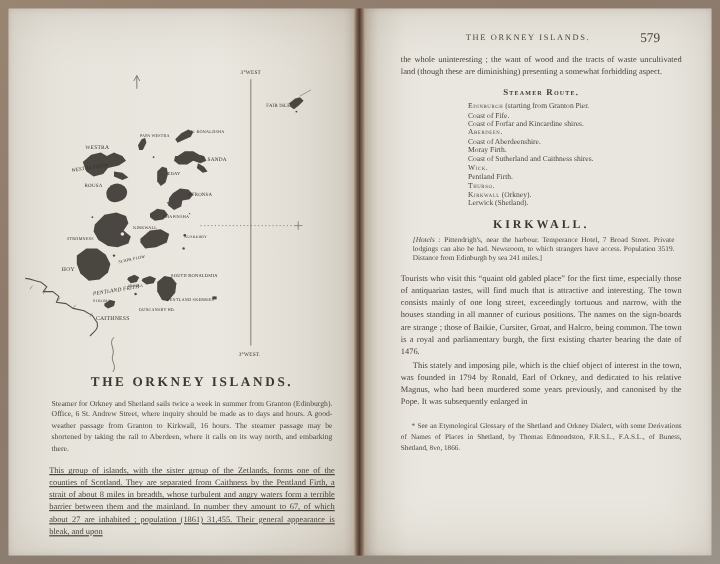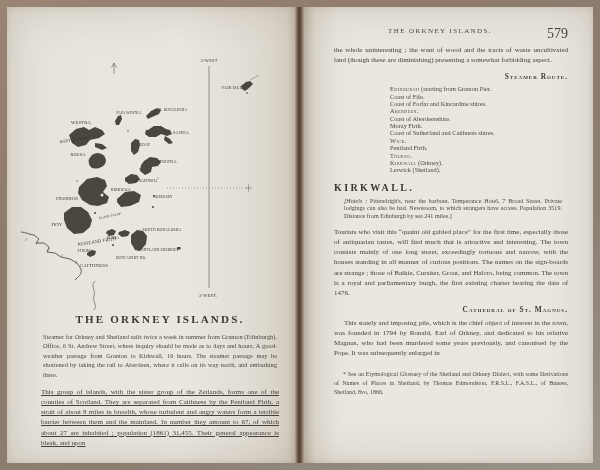--- a/index.html
+++ b/index.html
@@ -35,32 +35,32 @@
     margin:0 2px 8px 2px;
   }
   .left-para{font-size:7px;line-height:1.45;text-align:justify;margin:0;text-decoration:underline;}
   
   #right-text{position:absolute;left:30px;right:25px;top:20px;}
   .running-header{position:relative;height:12px;margin-bottom:6px;}
   .running-title{
     display:block;text-align:center;font-size:7px;letter-spacing:1.4px;
     color:#4a453d;padding-right:22px;
   }
-  .page-number{position:absolute;right:0;top:-1px;font-size:14px;color:#453f38;}
+  .page-number{position:absolute;right:18px;top:-1px;font-size:11px;color:#453f38;}
   .para{font-size:7px;line-height:1.45;text-align:justify;margin:0 0 2px 0;}
   .indent{text-indent:10px;}
   .sub-heading{
-    text-align:right;font-variant:small-caps;font-size:7.4px;letter-spacing:1px;
+    text-align:center;font-variant:small-caps;font-size:7.4px;letter-spacing:1px;
     color:#403b34;margin:7px 0 4px 0;font-weight:600;
   }
   .route-list{margin:0 0 2px 56px;font-size:6.3px;line-height:1.17;color:#4c473f;}
   .route-item{white-space:nowrap;}
   .sc{font-variant:small-caps;letter-spacing:0.5px;}
   .big-heading{
-    text-align:left;font-size:10px;font-weight:600;letter-spacing:2.4px;
+    text-align:center;font-size:10px;font-weight:600;letter-spacing:2.4px;
     color:#3b3731;margin:8px 0 5px 0;
   }
   .hotels-note{
     font-size:6.1px;line-height:1.28;text-align:justify;color:#4c473f;
     margin:0 6px 6px 10px;
   }
   .footnote{
     font-size:6px;line-height:1.5;text-align:justify;color:#4c473f;
     margin-top:11px;text-indent:9px;
   }
@@ -184,20 +184,19 @@
           <div class="route-item"><span class="sc">Kirkwall</span> (Orkney).</div>
           <div class="route-item">Lerwick (Shetland).</div>
         </div>
 
       <div class="big-heading">KIRKWALL.</div>
 
       <p class="hotels-note"><em>[Hotels :</em><span> Pittendrigh's, near the harbour.  Temperance Hotel, 7 Broad Street.  Private lodgings can also be had.  Newsroom, to which strangers have access.  Population 3519.  Distance from Edinburgh by sea 241 miles.]</span></p>
 
       <p class="para">Tourists who visit this “quaint old gabled place” for the first time, especially those of antiquarian tastes, will find much that is attractive and interesting.  The town consists mainly of one long street, exceedingly tortuous and narrow, with the houses standing in all manner of curious positions.  The names on the sign-boards are strange ; those of Baikie, Cursiter, Groat, and Halcro, being common.  The town is a royal and parliamentary burgh, the first existing charter bearing the date of 1476.</p>
 
-      <div class="sub-heading">Cathedral of St. Magnus.</div>
 
       <p class="para indent">This stately and imposing pile, which is the chief object of interest in the town, was founded in 1794 by Ronald, Earl of Orkney, and dedicated to his relative Magnus, who had been murdered some years previously, and canonised by the Pope.  It was subsequently enlarged in</p>
 
       <p class="footnote">* See an Etymological Glossary of the Shetland and Orkney Dialect, with some Derivations of Names of Places in Shetland, by Thomas Edmondston, F.R.S.L., F.A.S.L., of Buness, Shetland, 8vo, 1866.</p>
     </div>
   </div>
 </div>
 
 </body></html>

